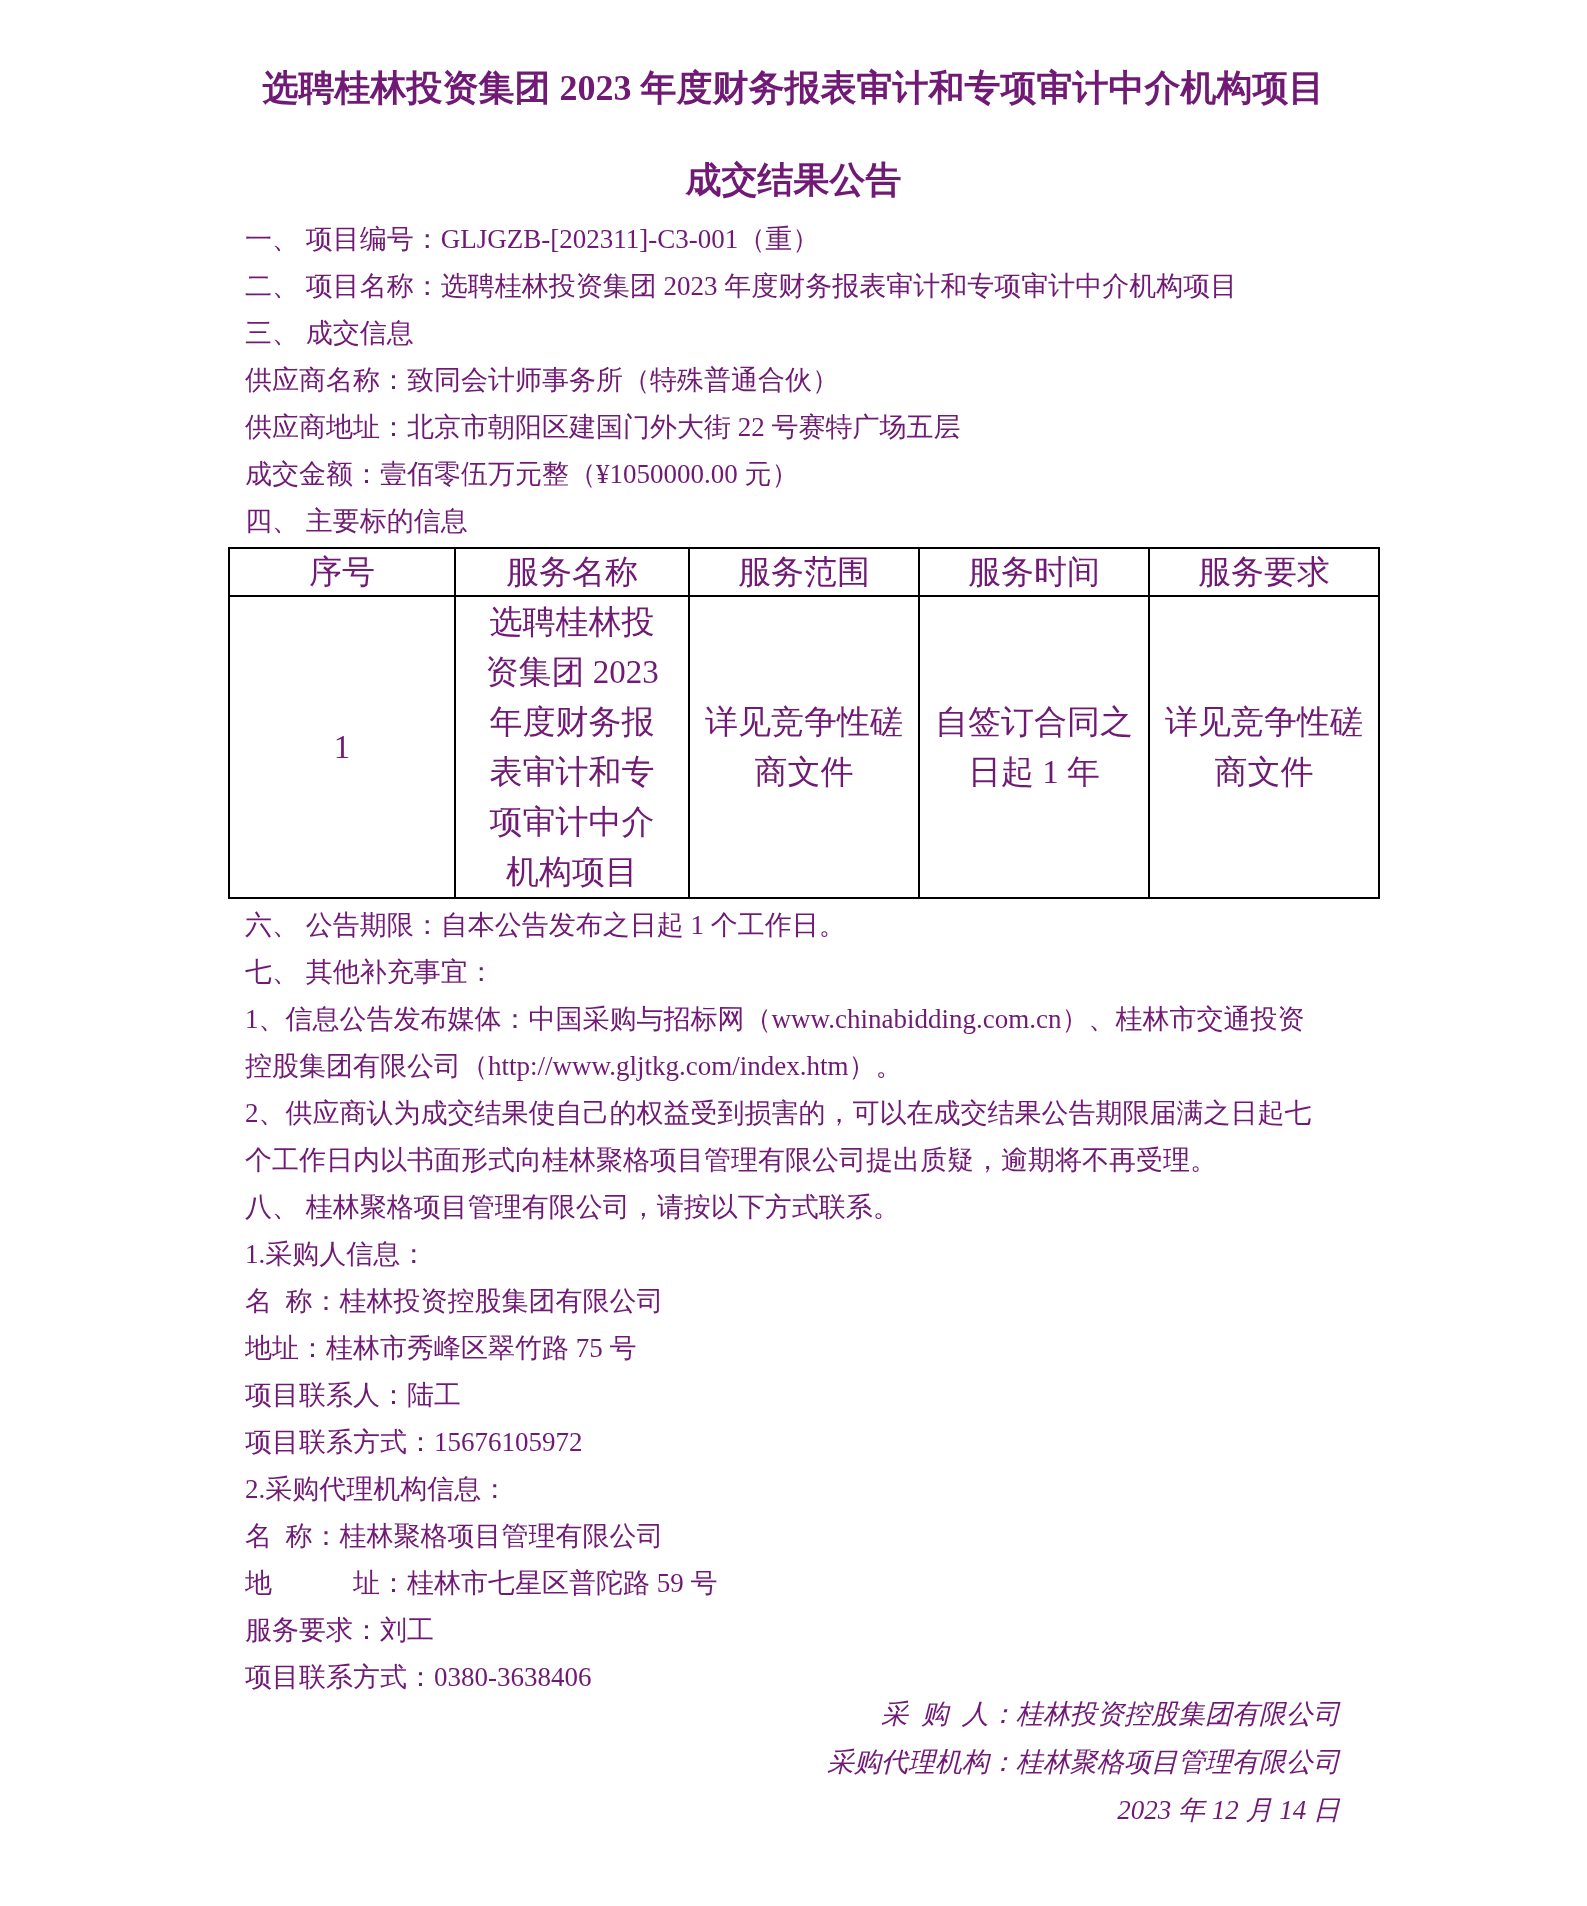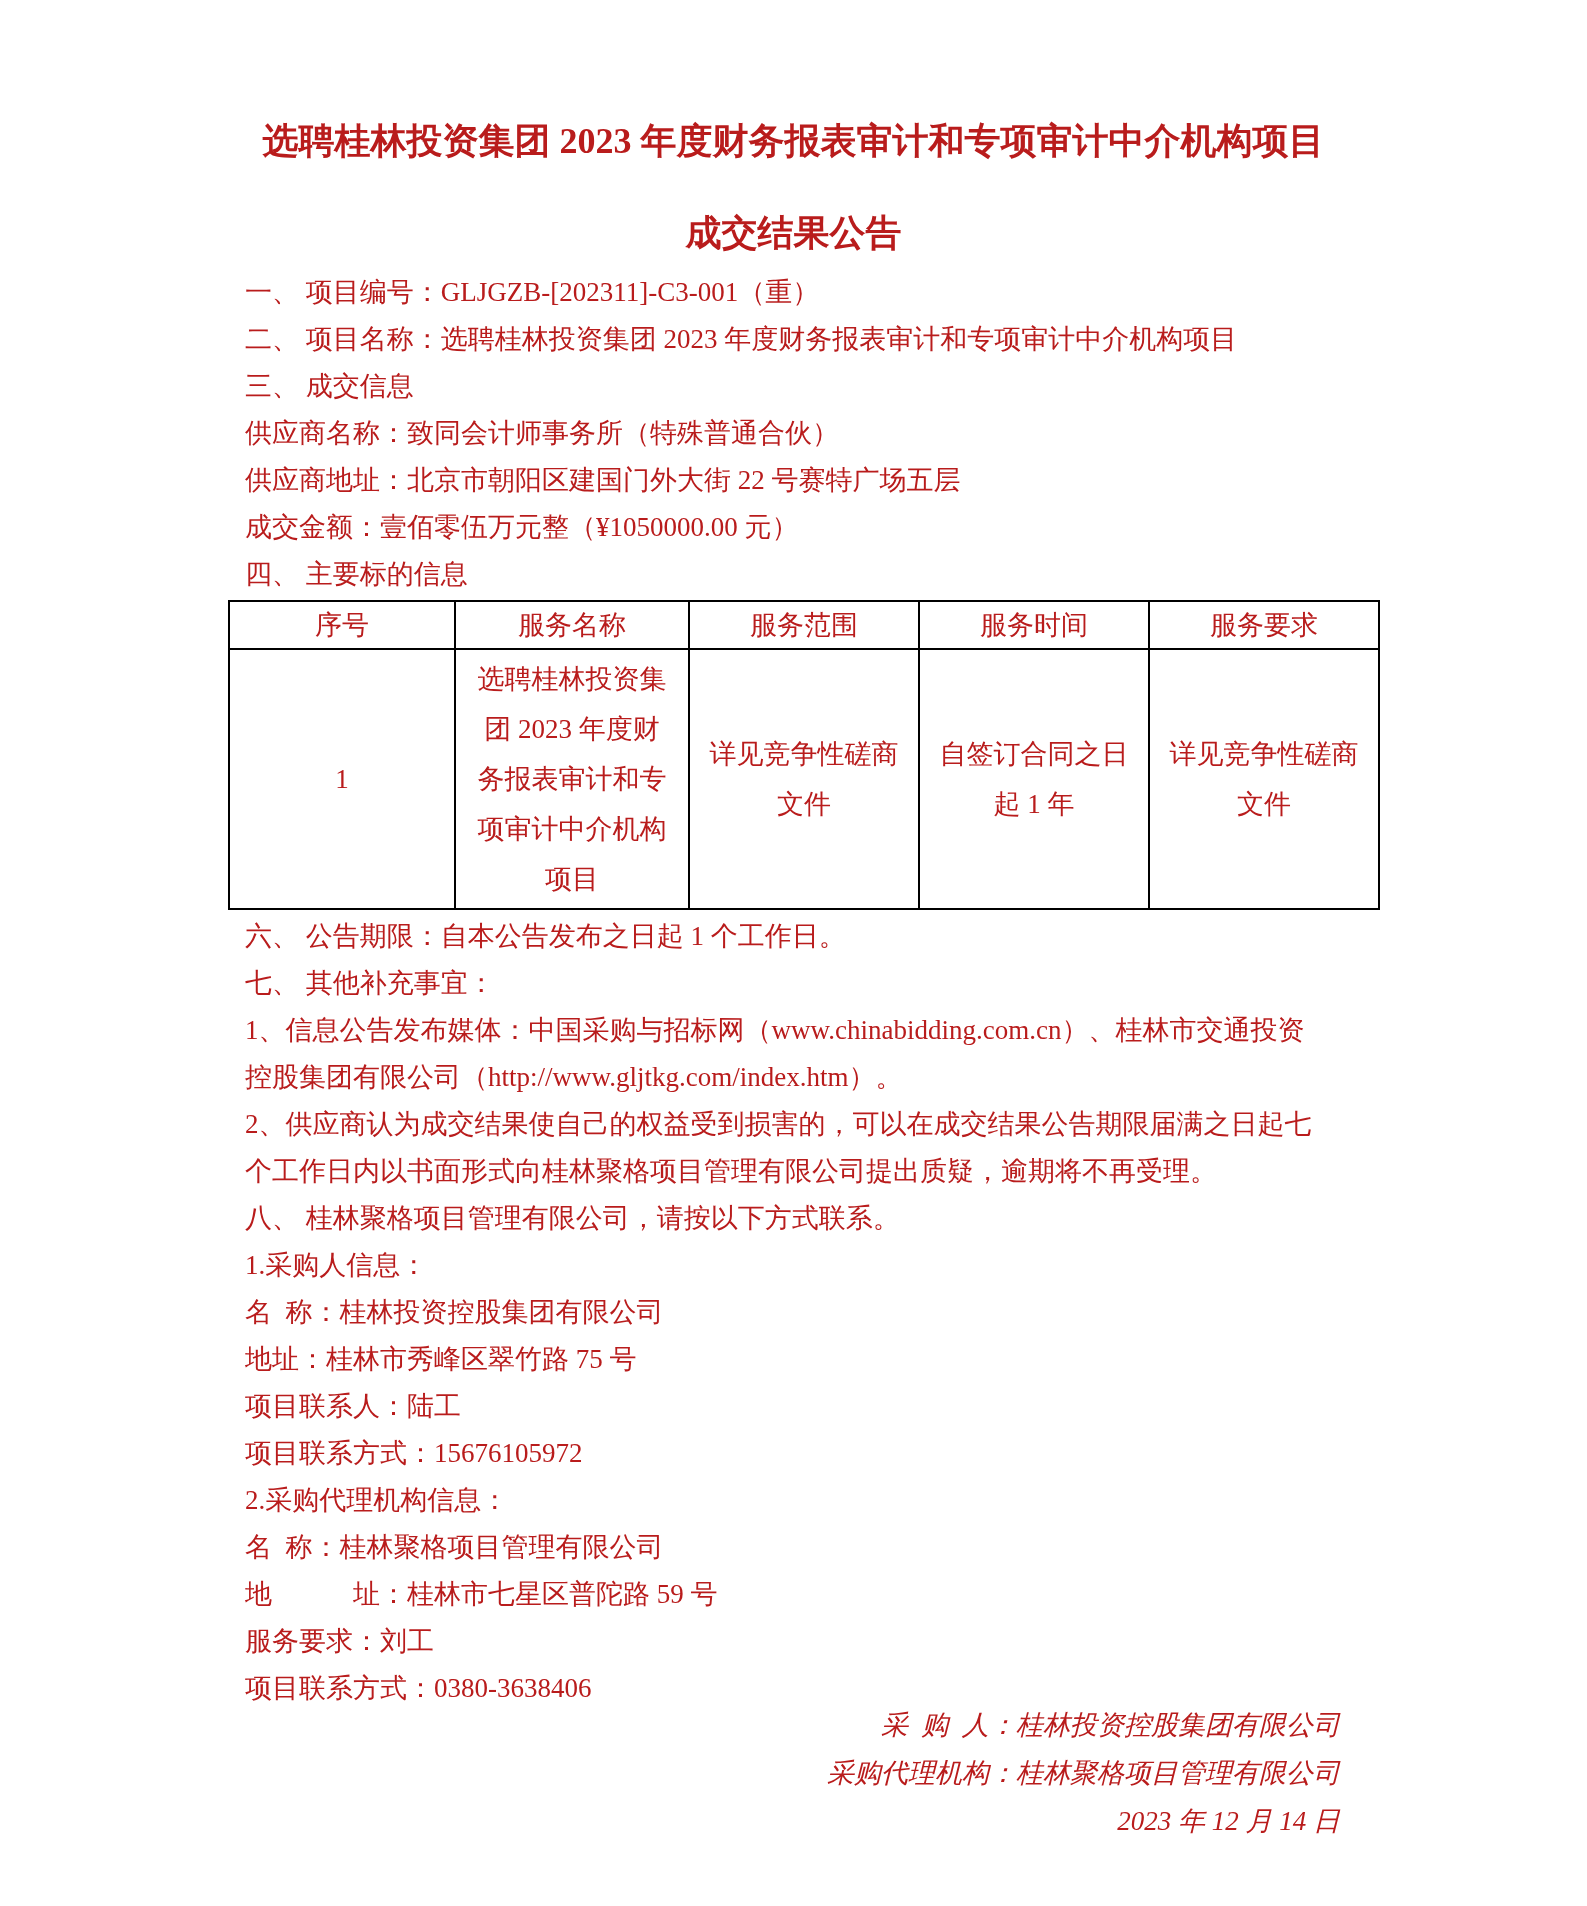--- a/index.html
+++ b/index.html
@@ -5,24 +5,24 @@
   html, body {
     margin: 0;
     padding: 0;
     background: #ffffff;
   }
   .page {
     position: relative;
     width: 1587px;
     height: 1906px;
     background: #ffffff;
-    color: #b91c1c;
+    color: #701a75;
     font-family: "Liberation Serif", "DejaVu Serif", serif;
     box-sizing: border-box;
-    padding-top: 119px;
+    padding-top: 66px;
     overflow: hidden;
   }
   .doc-title {
     text-align: center;
     font-weight: 700;
     font-size: 36px;
     line-height: 44px;
     margin: 0;
   }
   .doc-title.first { margin-bottom: 48px; }
@@ -34,21 +34,21 @@
   .content p {
     margin: 5px;
     line-height: 42px;
     white-space: pre-wrap;
   }
   table.items-table {
     border-collapse: collapse;
     table-layout: fixed;
     width: 1150px;
     margin-left: -12px;
-    font-size: 27px;
+    font-size: 33px;
   }
   table.items-table th,
   table.items-table td {
     border: 2px solid #000000;
     text-align: center;
     vertical-align: middle;
     font-weight: normal;
     padding: 0 8px;
     overflow: hidden;
   }

